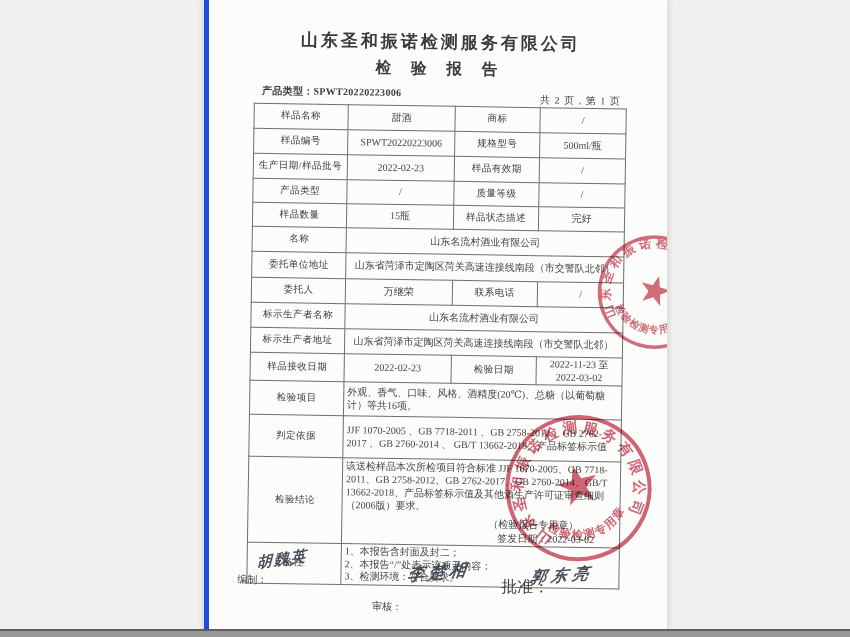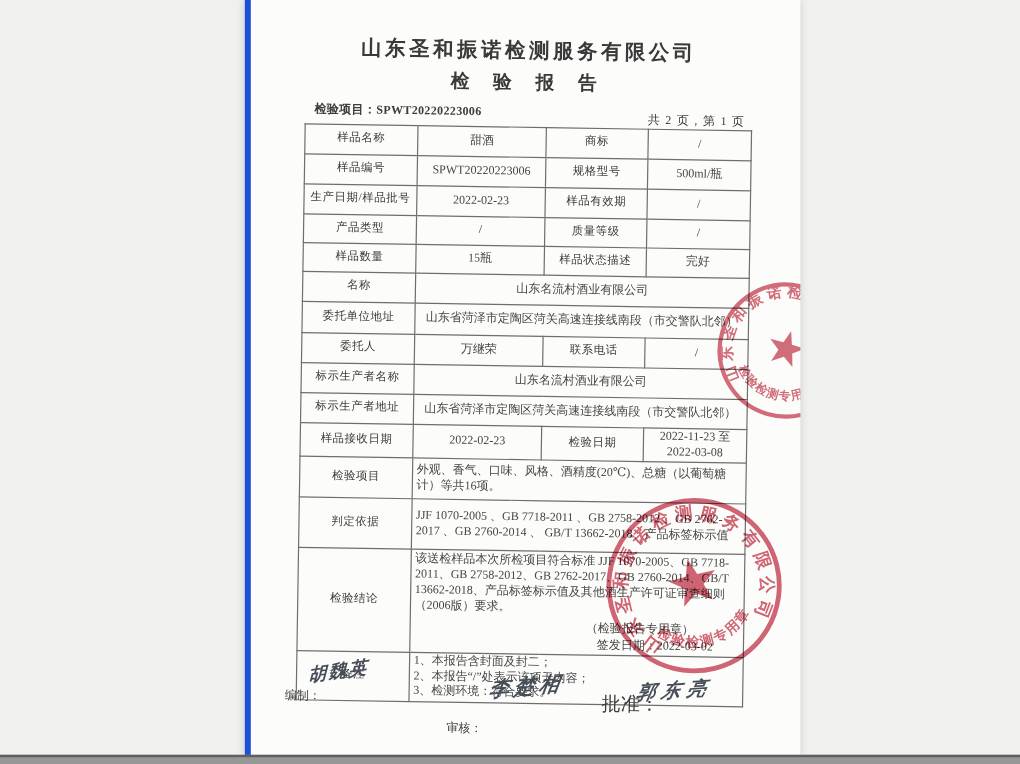--- a/index.html
+++ b/index.html
@@ -70,21 +70,21 @@
 </style>
 </head>
 <body>
 
 <div class="stage">
   <div class="page">
     <div class="tilt">
       <div class="company-title">山东圣和振诺检测服务有限公司</div>
       <div class="doc-title">检 验 报 告</div>
       <div class="report-no">
-        <span>检验项目：</span><span>SPWT20220223006</span>
+        <span>产品类型：</span><span>SPWT20220223006</span>
       </div>
       <div class="pagination">共 2 页，第 1 页</div>
 
       <table class="report">
         <colgroup>
           <col style="width:94px">
             <col style="width:107px">
             <col style="width:85px">
             <col style="width:86px">
         </colgroup>
@@ -140,21 +140,21 @@
             <tr style="height: 25px;">
               <td class="lbl">标示生产者地址</td>
               <td colspan="3" class="val">山东省菏泽市定陶区菏关高速连接线南段（市交警队北邻）</td>
             </tr>
             <tr style="height: 28px;">
               <td class="lbl">样品接收日期</td>
               <td class="val">2022-02-23</td>
               <td class="lbl">检验日期</td>
               <td class="val">
                 <div>2022-11-23 至</div>
-                <div>2022-03-08</div>
+                <div>2022-03-02</div>
               </td>
             </tr>
             <tr style="height: 34px;">
               <td class="lbl">检验项目</td>
               <td colspan="3" class="val left">外观、香气、口味、风格、酒精度(20℃)、总糖（以葡萄糖计）等共16项。</td>
             </tr>
             <tr style="height: 42px;">
               <td class="lbl">判定依据</td>
               <td colspan="3" class="val left">JJF 1070-2005 、GB 7718-2011 、GB 2758-2012 、GB 2762-2017 、GB 2760-2014 、 GB/T 13662-2018、产品标签标示值</td>
             </tr>

